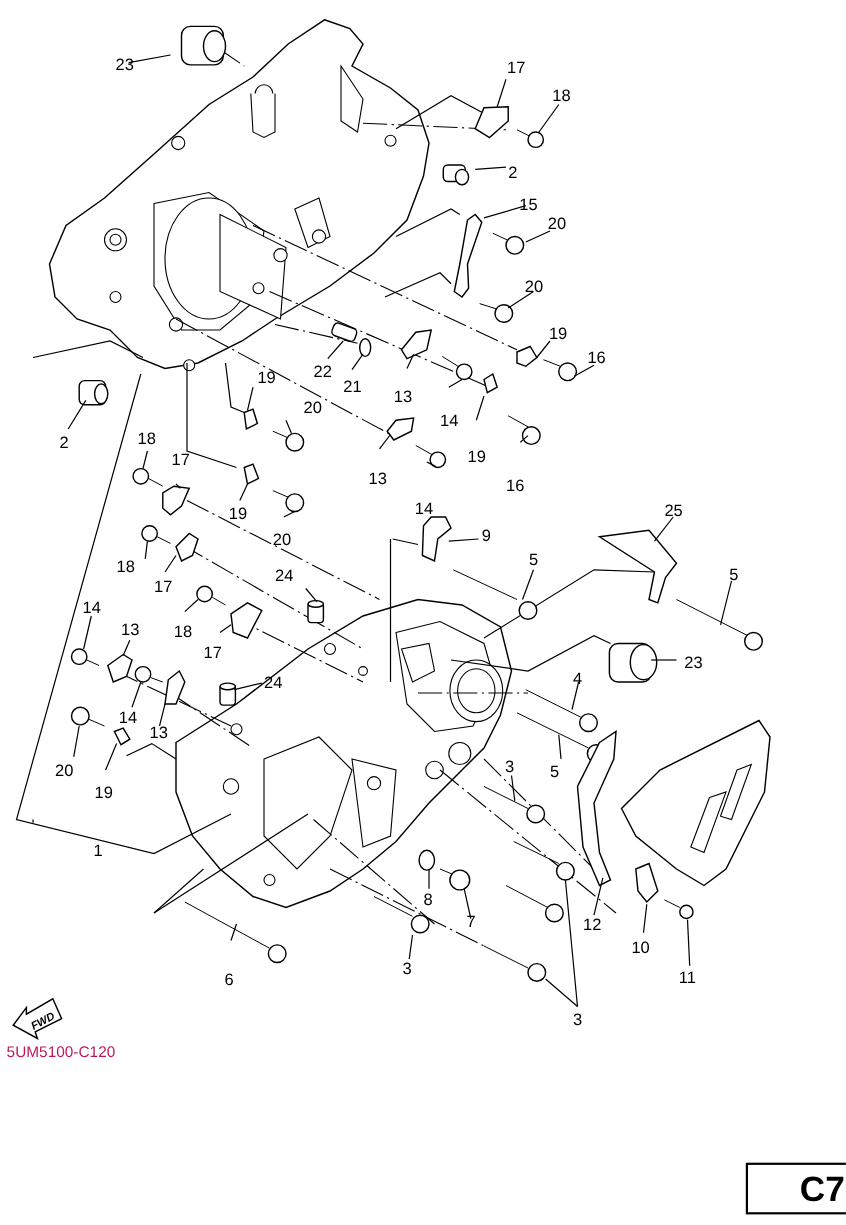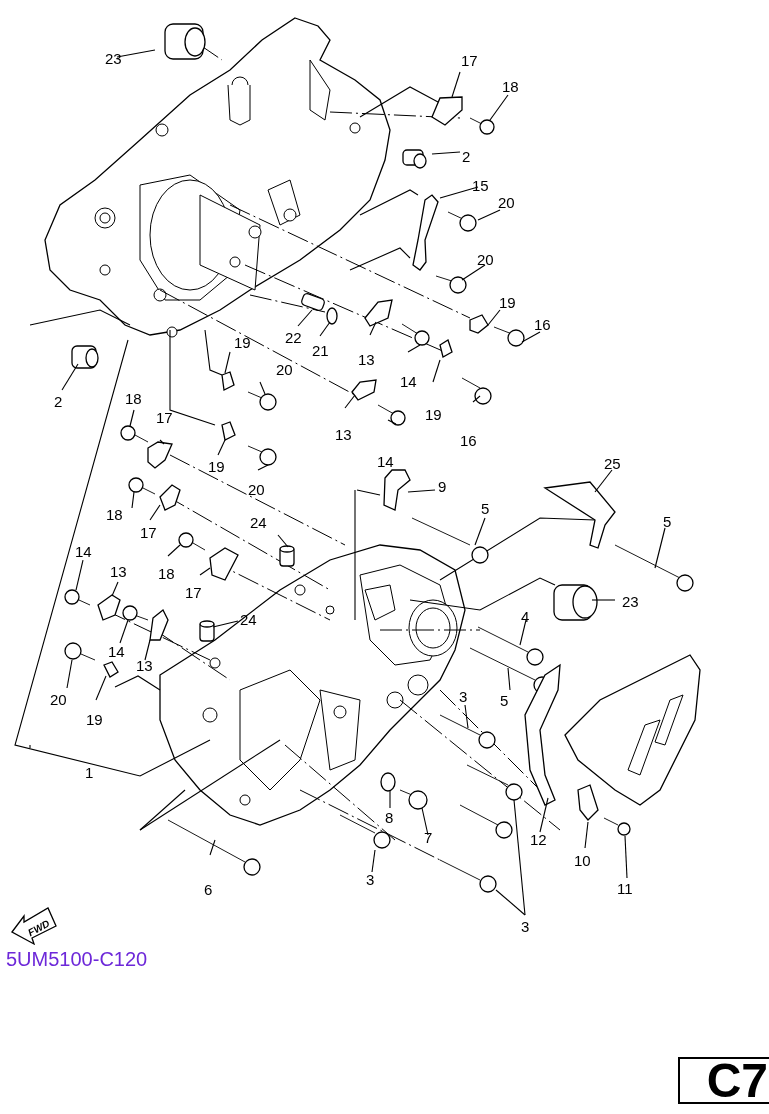--- a/index.html
+++ b/index.html
@@ -4,23 +4,23 @@
 <style>
   html, body { margin: 0; padding: 0; background: #ffffff; }
   body { width: 769px; height: 1114px; position: relative; overflow: hidden; font-family: "Liberation Sans", sans-serif; }
   #diagram { position: absolute; left: 0; top: 0; width: 769px; height: 1114px; }
   .callout { font-family: "Liberation Sans", sans-serif; font-size: 15px; fill: #000; }
   .ln { stroke: #000; stroke-width: 1.1; fill: none; }
   .dash { stroke: #000; stroke-width: 1; fill: none; stroke-dasharray: 22 4 2 4; }
   .part { stroke: #000; stroke-width: 1.3; fill: #fff; }
   .part-thin { stroke: #000; stroke-width: 1; fill: #fff; }
   .thread { stroke: #000; stroke-width: 0.9; }
-  .code { position: absolute; left: 6px; top: 948px; font-size: 20px; color: #6d28d9; font-family: "Liberation Sans", sans-serif; }
+  .code { position: absolute; left: 6px; top: 948px; font-size: 14px; color: #be185d; font-family: "Liberation Sans", sans-serif; }
   .page-box { position: absolute; left: 678px; top: 1057px; width: 100px; height: 47px; border: 2px solid #000; box-sizing: border-box; }
-  .page-label { position: absolute; right: 8px; top: -4px; font-weight: bold; font-size: 48px; line-height: 52px; color: #000; font-family: "Liberation Sans", sans-serif; }
+  .page-label { position: absolute; right: 8px; top: -4px; font-weight: bold; font-size: 32px; line-height: 52px; color: #000; font-family: "Liberation Sans", sans-serif; }
 </style>
 </head>
 <body>
 
 <svg id="diagram" viewBox="0 0 769 1114" xmlns="http://www.w3.org/2000/svg">
 
   <g>
     <path class="part" d="M295,18 L318,26 L330,40 L320,60 L355,80 L380,100 L390,130 L385,160 L370,200 L340,230 L300,260 L250,290 L220,310 L180,330 L150,335 L125,325 L100,300 L70,290 L50,270 L45,240 L60,205 L95,180 L140,140 L190,95 L230,70 L262,40 Z"></path>
     <path class="part-thin" d="M140,185 L190,175 L240,210 L230,275 L200,300 L165,300 L140,260 Z"></path>
     <ellipse class="part-thin" cx="190" cy="235" rx="40" ry="55"></ellipse>

